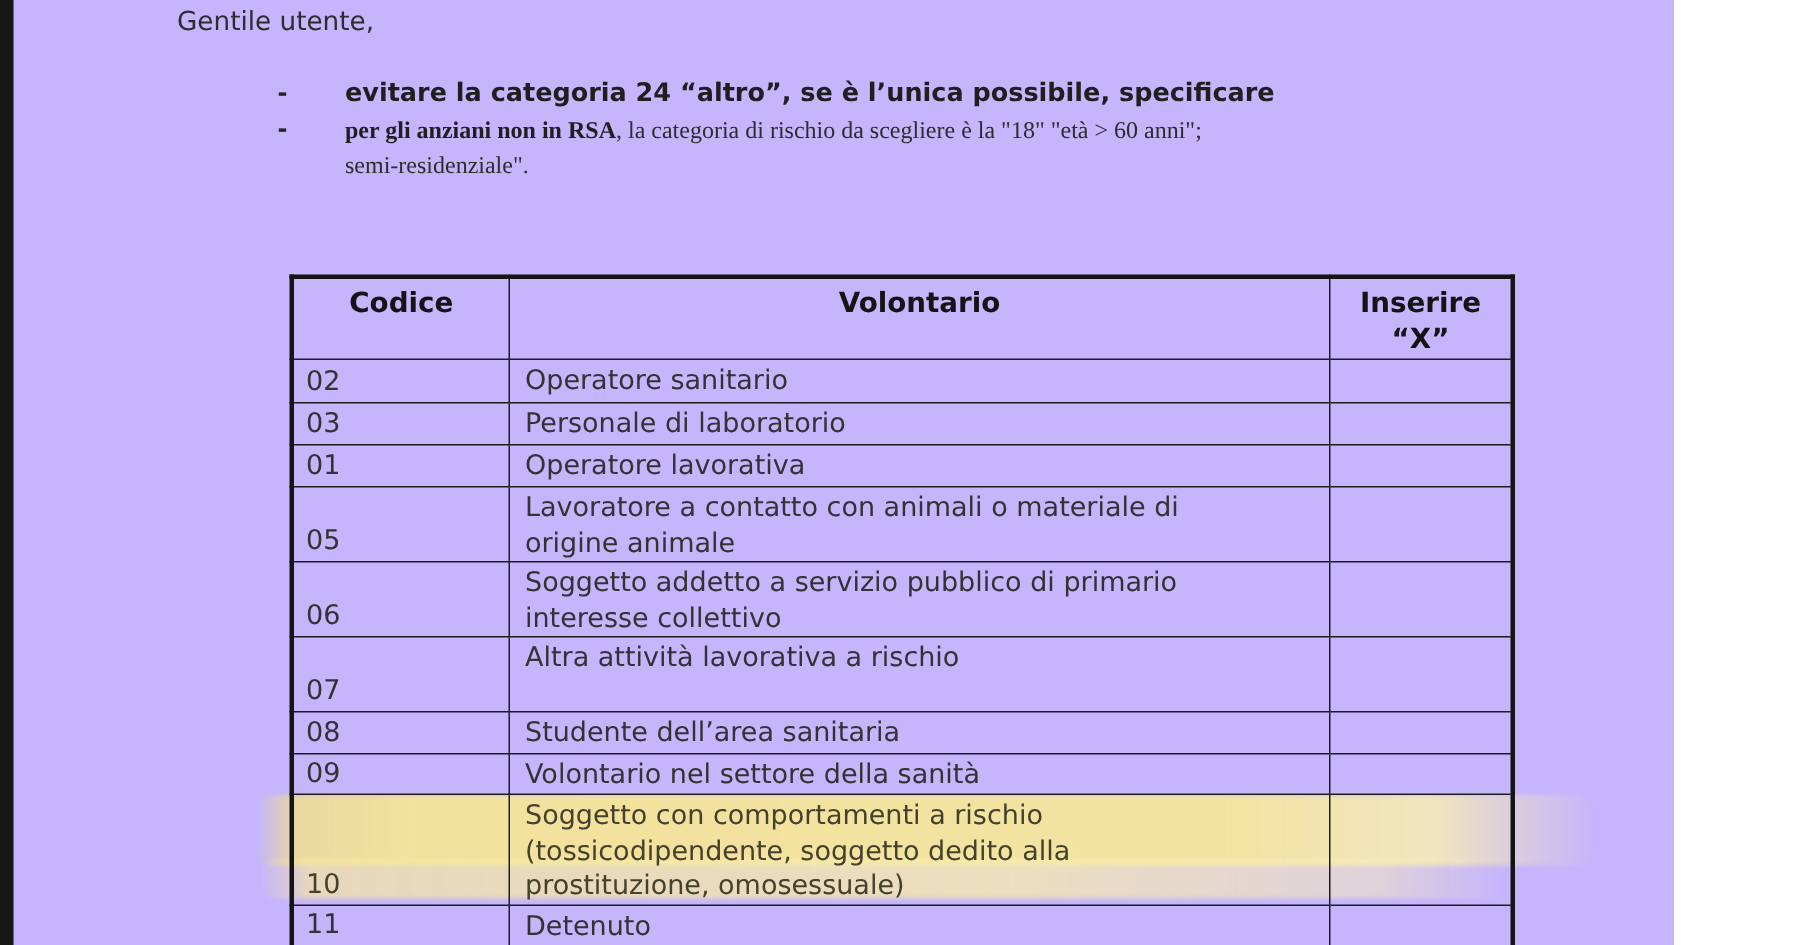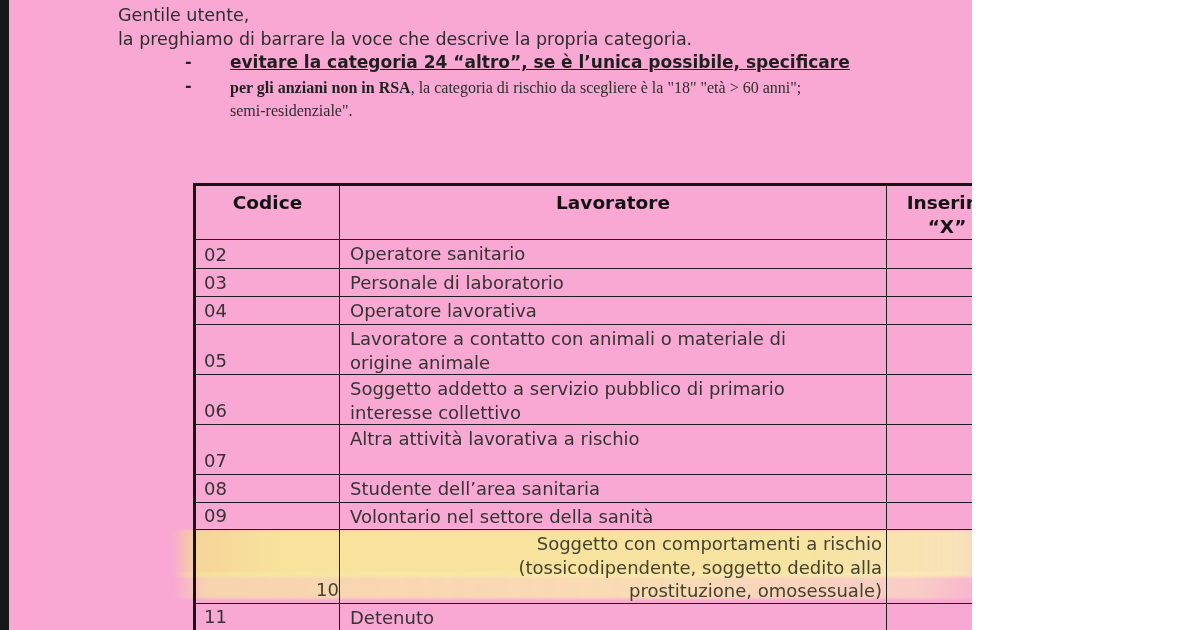--- a/index.html
+++ b/index.html
@@ -1,50 +1,50 @@
 <!DOCTYPE html>
 <html><head>
 <meta charset="utf-8">
 <style>
   html,body{margin:0;padding:0;background:#ffffff;}
   .page{
-    position:relative;width:972px;height:630px;overflow:hidden;
-    background:#f9a8d4;
+    position:relative;width:1116px;height:630px;overflow:hidden;
+    background:#c4b5fd;
     font-family:"DejaVu Sans","Liberation Sans",sans-serif;
     color:#333;
   }
   .bar{position:absolute;top:0;height:630px;background:#171717;z-index:5;}
   .bar-left{left:0;width:9px;}
   .bar-right{left:1188px;width:12px;}
 
   .intro{position:absolute;left:118px;top:3px;font-size:17.5px;line-height:24px;color:#2d2d2d;white-space:nowrap;}
   .bullets{position:absolute;left:185px;top:52px;}
   .bullet{display:flex;align-items:flex-start;}
   .dash{width:45px;font-weight:bold;color:#222;flex:0 0 45px;}
-  .b1 .btxt{font-size:17px;font-weight:bold;white-space:nowrap;color:#1f1f1f;text-decoration:underline;}
+  .b1 .btxt{font-size:17px;font-weight:bold;white-space:nowrap;color:#1f1f1f;}
   .b2{margin-top:4px;}
   .b2 .btxt{font-size:16px;line-height:23px;color:#2d2d2d;}
   .bline{white-space:nowrap;font-family:Liberation Serif, serif;}
   .bold{font-weight:bold;color:#1f1f1f;}
 
   .cat-table{
     position:absolute;left:193px;top:183px;width:814px;z-index:2;
     border-collapse:collapse;table-layout:fixed;
     font-size:18px;color:#333;background:transparent;
     border:3px solid #141414;
   }
   .cat-table th,.cat-table td{border:1.6px solid #1d1d1d;padding:0;overflow:hidden;}
   .cat-table th{
     font-weight:bold;vertical-align:top;text-align:center;
     padding-top:5px;font-size:18.5px;line-height:24px;color:#141414;
   }
   td.code{vertical-align:bottom;padding:0 0 3px 8px;margin-left:30px;}
   td.desc{vertical-align:top;padding:2px 4px 0 10px;line-height:23.5px;}
   td.xcell{}
-  tr.hlrow td{color:#45412d;text-align:right;}
+  tr.hlrow td{color:#45412d;}
 
   .highlight{position:absolute;z-index:1;filter:blur(1.5px);}
   .hl-a{
     left:171px;top:530px;width:893px;height:47px;border-radius:10px;
     background:linear-gradient(to right,
       rgba(244,224,138,0) 0%, rgba(244,224,138,0.8) 3%,
       rgba(246,229,152,0.95) 12%, rgba(246,230,157,0.95) 72%,
       rgba(249,237,180,0.85) 88%, rgba(249,237,180,0) 100%);
   }
   .hl-b{
@@ -57,21 +57,20 @@
 </style>
 </head>
 <body>
 
 <div class="page">
   <div class="bar bar-left"></div>
   <div class="bar bar-right"></div>
 
   <div class="intro">
     <div>Gentile utente,</div>
-    <div>la preghiamo di barrare la voce che descrive la propria categoria.</div>
   </div>
 
   <div class="bullets">
     <div class="bullet b1">
       <span class="dash">-</span>
       <span class="btxt">evitare la categoria 24 “altro”, se è l’unica possibile, specificare</span>
     </div>
     <div class="bullet b2">
       <span class="dash">-</span>
       <div class="btxt">
@@ -86,21 +85,21 @@
 
   <table class="cat-table">
     <colgroup>
         <col style="width:145px">
         <col style="width:547px">
         <col style="width:122px">
       </colgroup>
     <thead>
       <tr style="height:54px">
         <th>Codice</th>
-        <th>Lavoratore</th>
+        <th>Volontario</th>
         <th>
           <div>Inserire</div>
           <div>“X”</div>
         </th>
       </tr>
     </thead>
     <tbody>
       <tr style="height:29px">
         <td class="code">02</td>
         <td class="desc">
@@ -109,21 +108,21 @@
         <td class="xcell"></td>
       </tr>
       <tr style="height:28px">
         <td class="code">03</td>
         <td class="desc">
             <div class="dline">Personale di laboratorio</div>
           </td>
         <td class="xcell"></td>
       </tr>
       <tr style="height:28px">
-        <td class="code">04</td>
+        <td class="code">01</td>
         <td class="desc">
             <div class="dline">Operatore lavorativa</div>
           </td>
         <td class="xcell"></td>
       </tr>
       <tr style="height:50px">
         <td class="code">05</td>
         <td class="desc">
           <div class="dline">Lavoratore a contatto con animali o materiale di</div>
           <div class="dline">origine animale</div>

